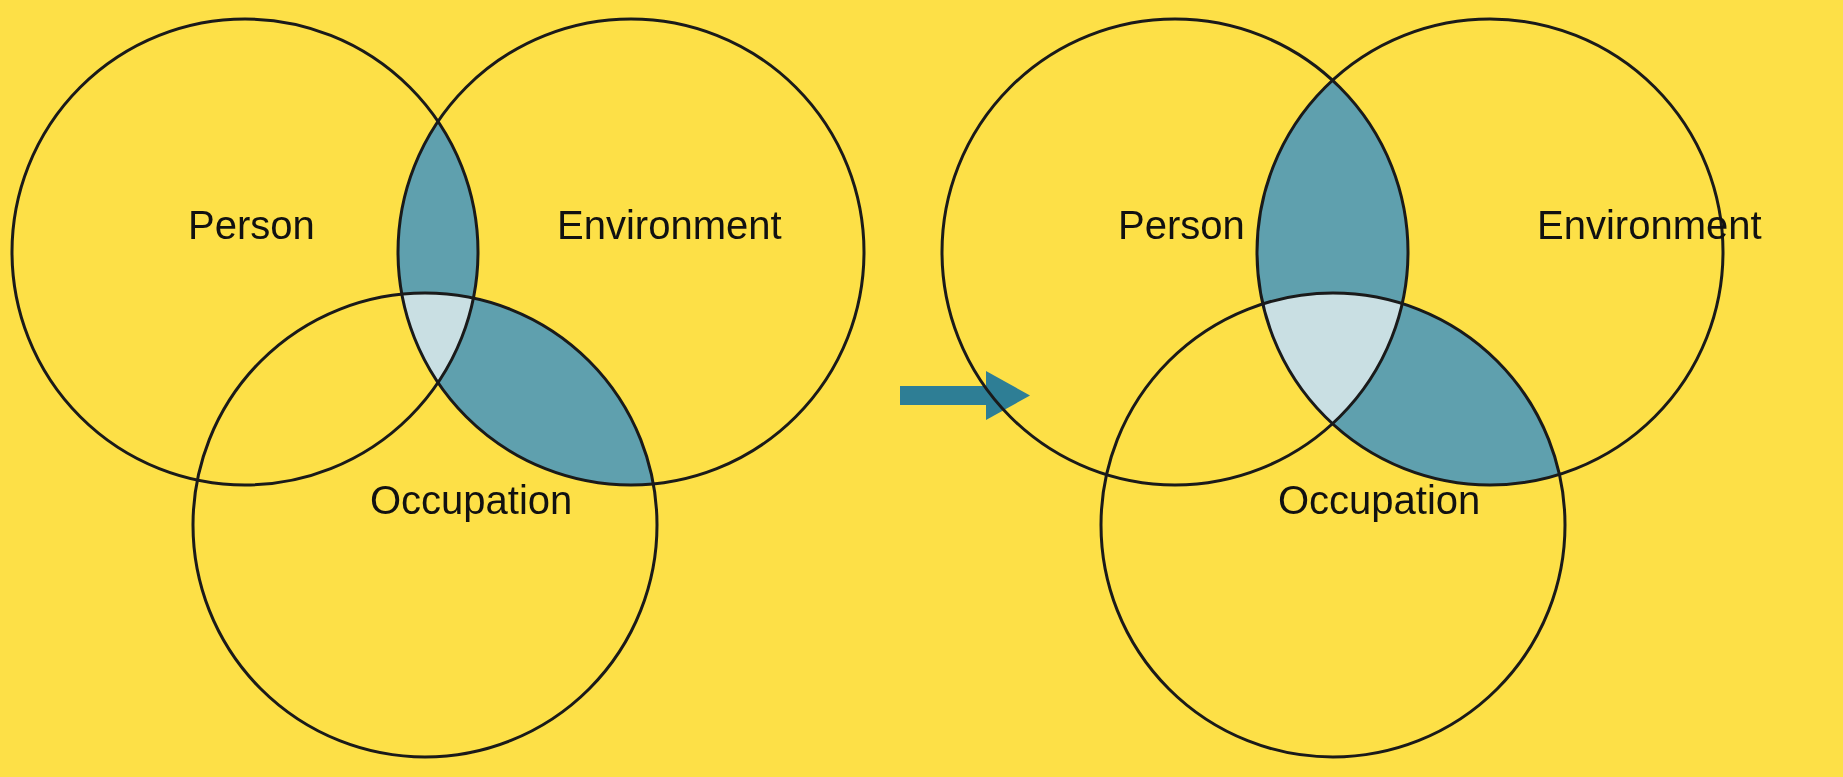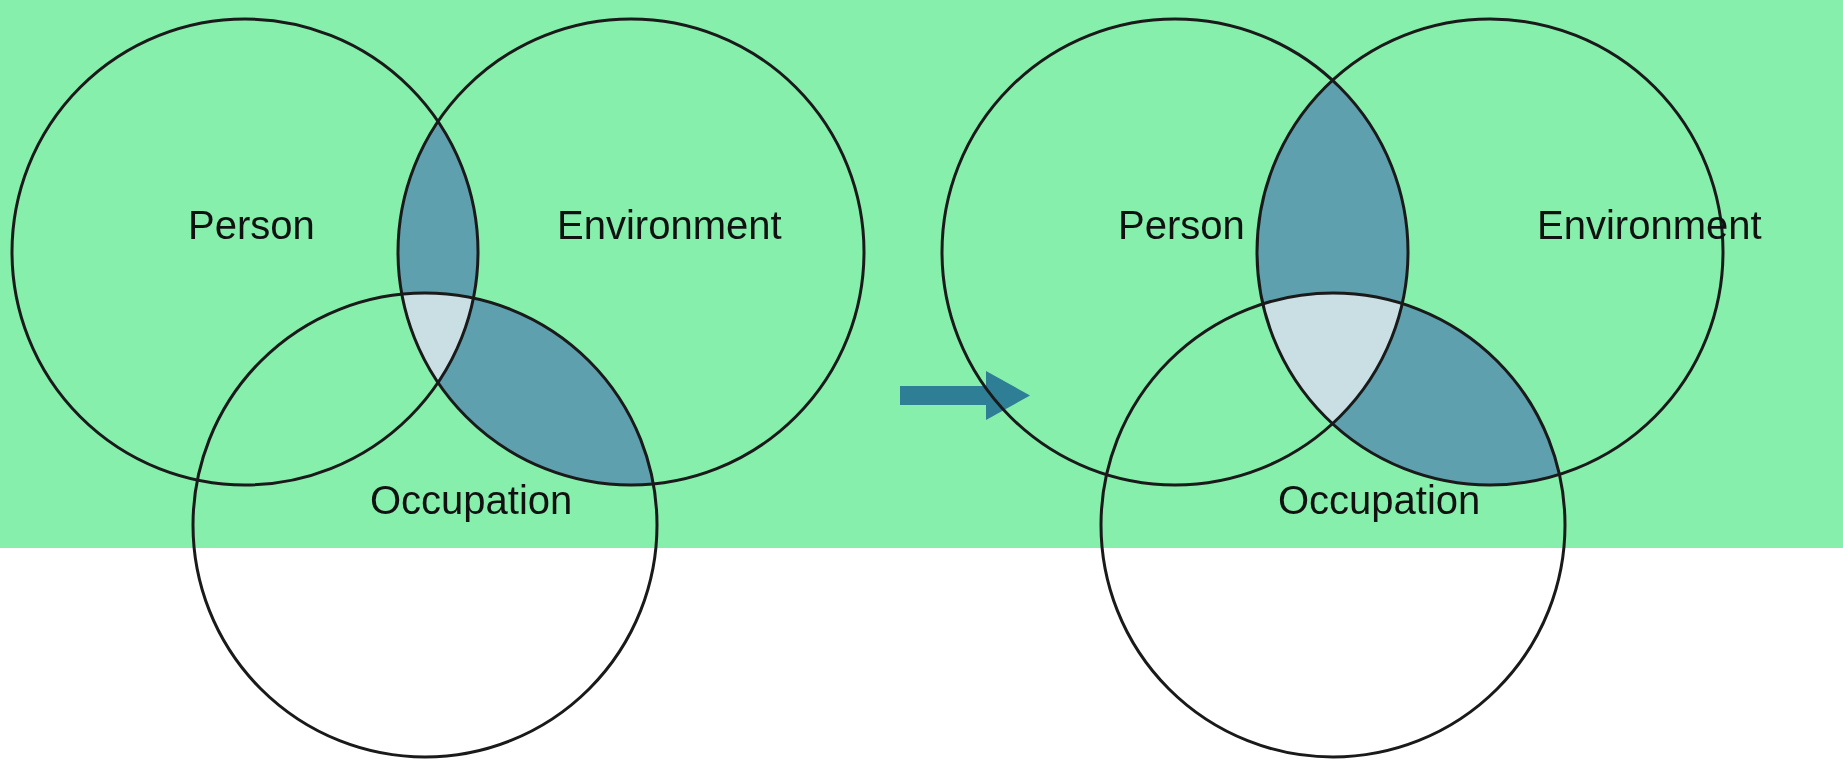--- a/index.html
+++ b/index.html
@@ -9,22 +9,22 @@
   }
   body {
     width: 1843px;
     height: 777px;
     font-family: "Liberation Sans", sans-serif;
     overflow: hidden;
   }
   #figure {
     position: relative;
     width: 1843px;
-    height: 548px;
-    background: #86efac;
+    height: 777px;
+    background: #fde047;
   }
   #venn-svg {
     display: block;
     width: 1843px;
     height: 777px;
   }
   .circle-outline {
     fill: none;
     stroke: #1a1a1a;
     stroke-width: 3;

